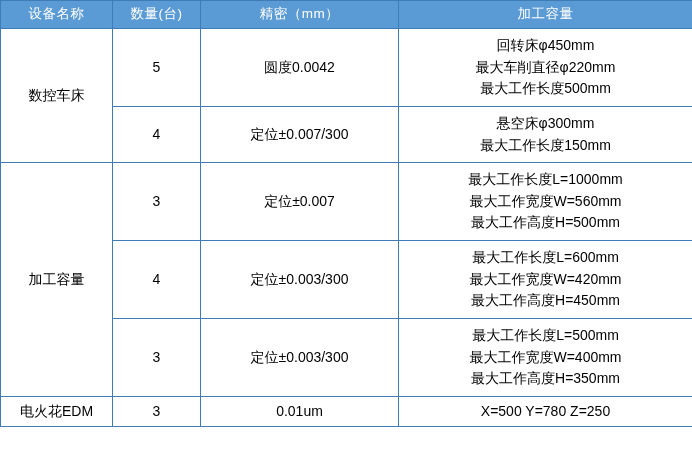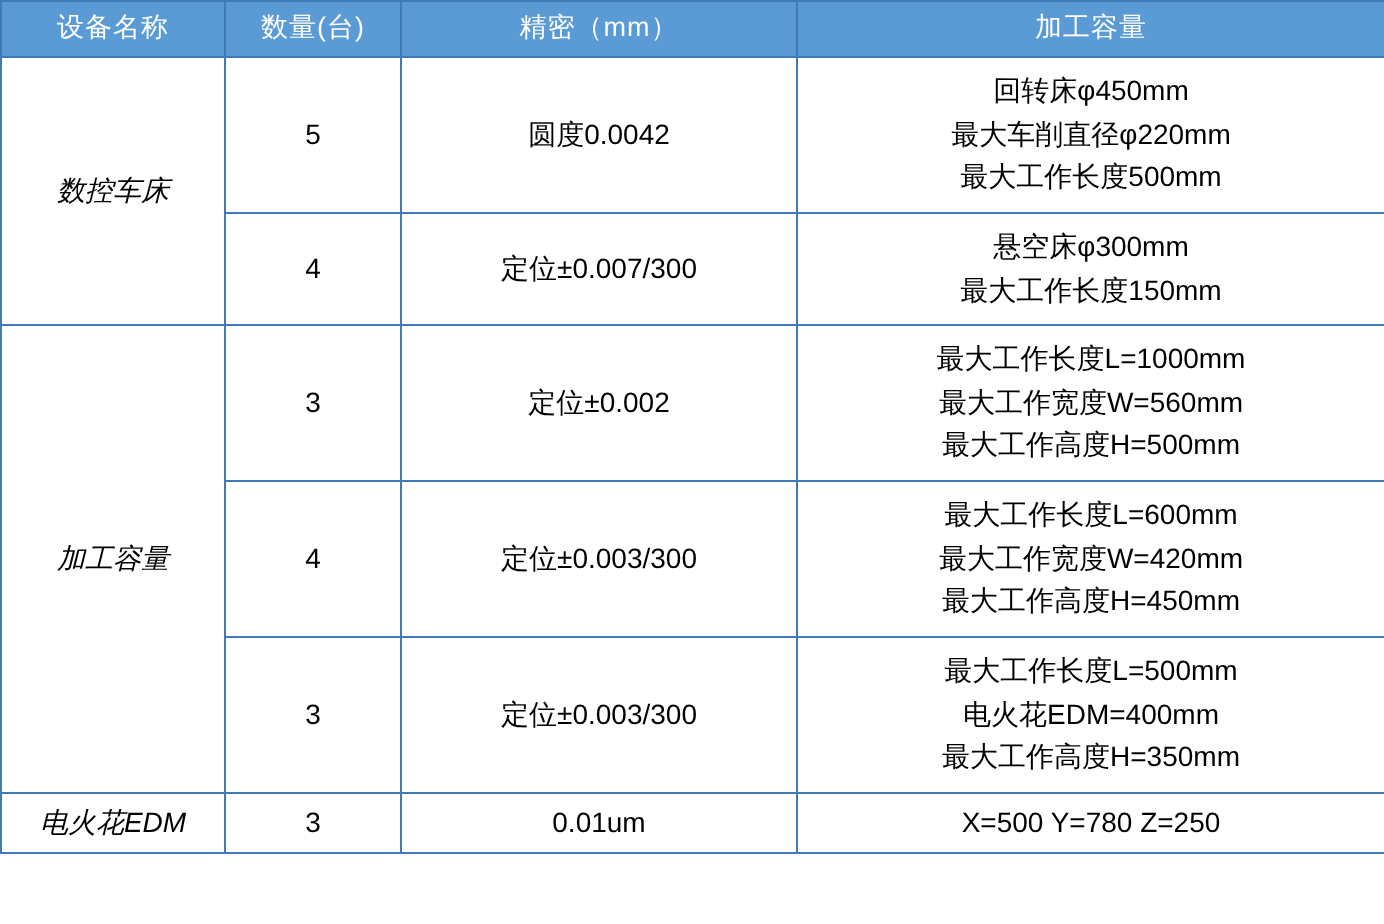--- a/index.html
+++ b/index.html
@@ -37,21 +37,20 @@
   #equipment-table thead th {
     background: #5b9bd5;
     color: #ffffff;
     font-weight: normal;
     font-size: 13.5px;
     height: 28px;
     letter-spacing: 0.5px;
   }
   .group-cell {
     font-size: 14px;
-    font-style: italic;
   }
   .cap-cell {
     text-align: center;
     white-space: pre-line;
     font-size: 14px;
     line-height: 1.8;
   }
   .r-tall { height: 78px; }
   .r-mid { height: 56px; }
   .r-short { height: 30px; }
@@ -88,37 +87,37 @@
     <tr class="r-mid">
       <td class="qty">4</td>
       <td class="prec">定位±0.007/300</td>
       <td class="cap-cell">悬空床φ300mm
 最大工作长度150mm</td>
     </tr>
 
     <tr class="r-tall">
       <td class="group-cell" rowspan="3">加工容量</td>
       <td class="qty">3</td>
-      <td class="prec">定位±0.002</td>
+      <td class="prec">定位±0.007</td>
       <td class="cap-cell">最大工作长度L=1000mm
 最大工作宽度W=560mm
 最大工作高度H=500mm</td>
     </tr>
     <tr class="r-tall">
       <td class="qty">4</td>
       <td class="prec">定位±0.003/300</td>
       <td class="cap-cell">最大工作长度L=600mm
 最大工作宽度W=420mm
 最大工作高度H=450mm</td>
     </tr>
     <tr class="r-tall">
       <td class="qty">3</td>
       <td class="prec">定位±0.003/300</td>
       <td class="cap-cell">最大工作长度L=500mm
-电火花EDM=400mm
+最大工作宽度W=400mm
 最大工作高度H=350mm</td>
     </tr>
 
     <tr class="r-short">
       <td class="group-cell">电火花EDM</td>
       <td class="qty">3</td>
       <td class="prec">0.01um</td>
       <td class="cap-cell">X=500 Y=780 Z=250</td>
     </tr>
   </tbody>

